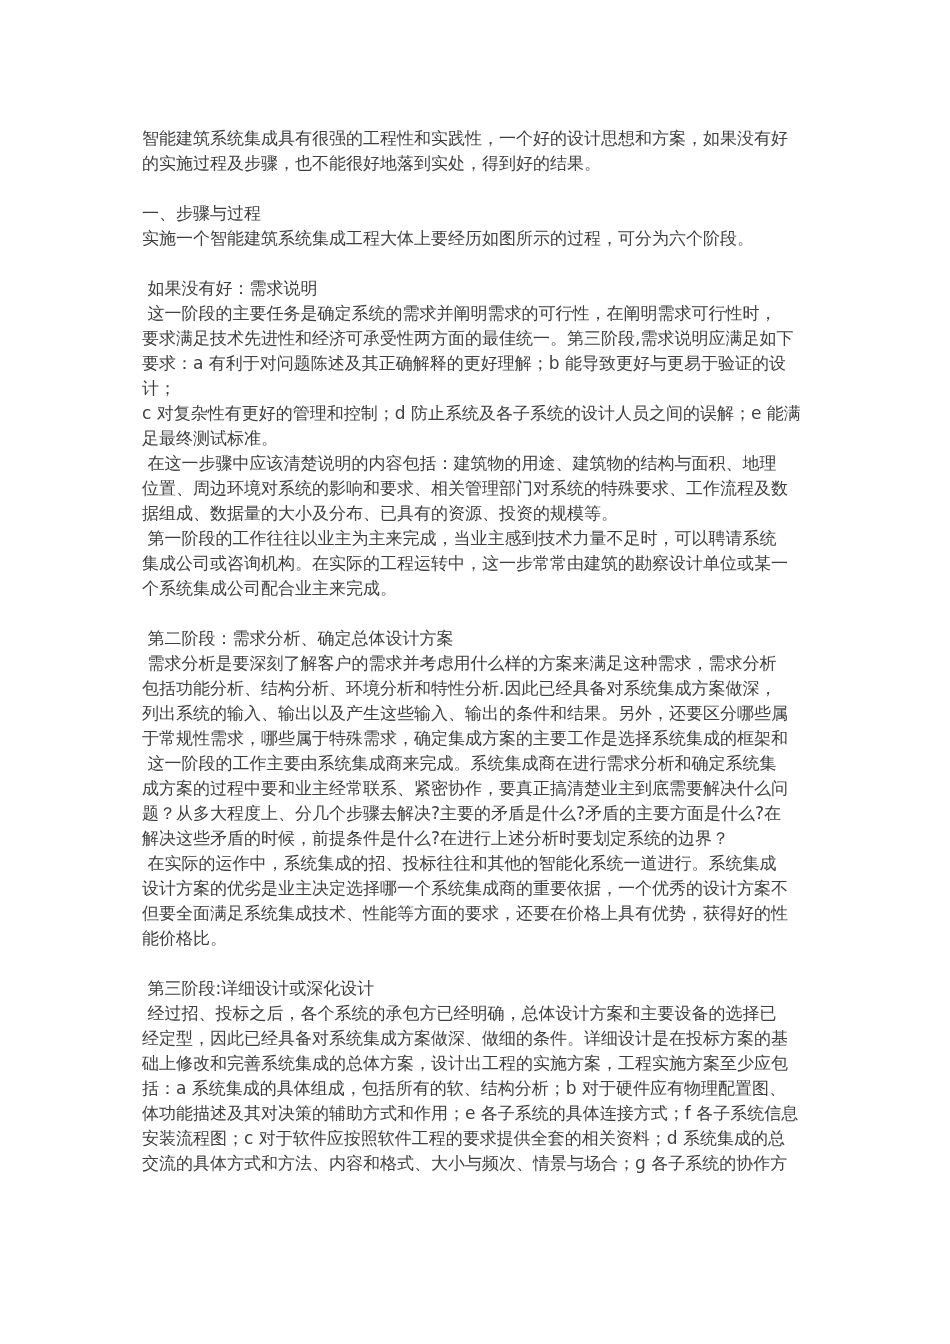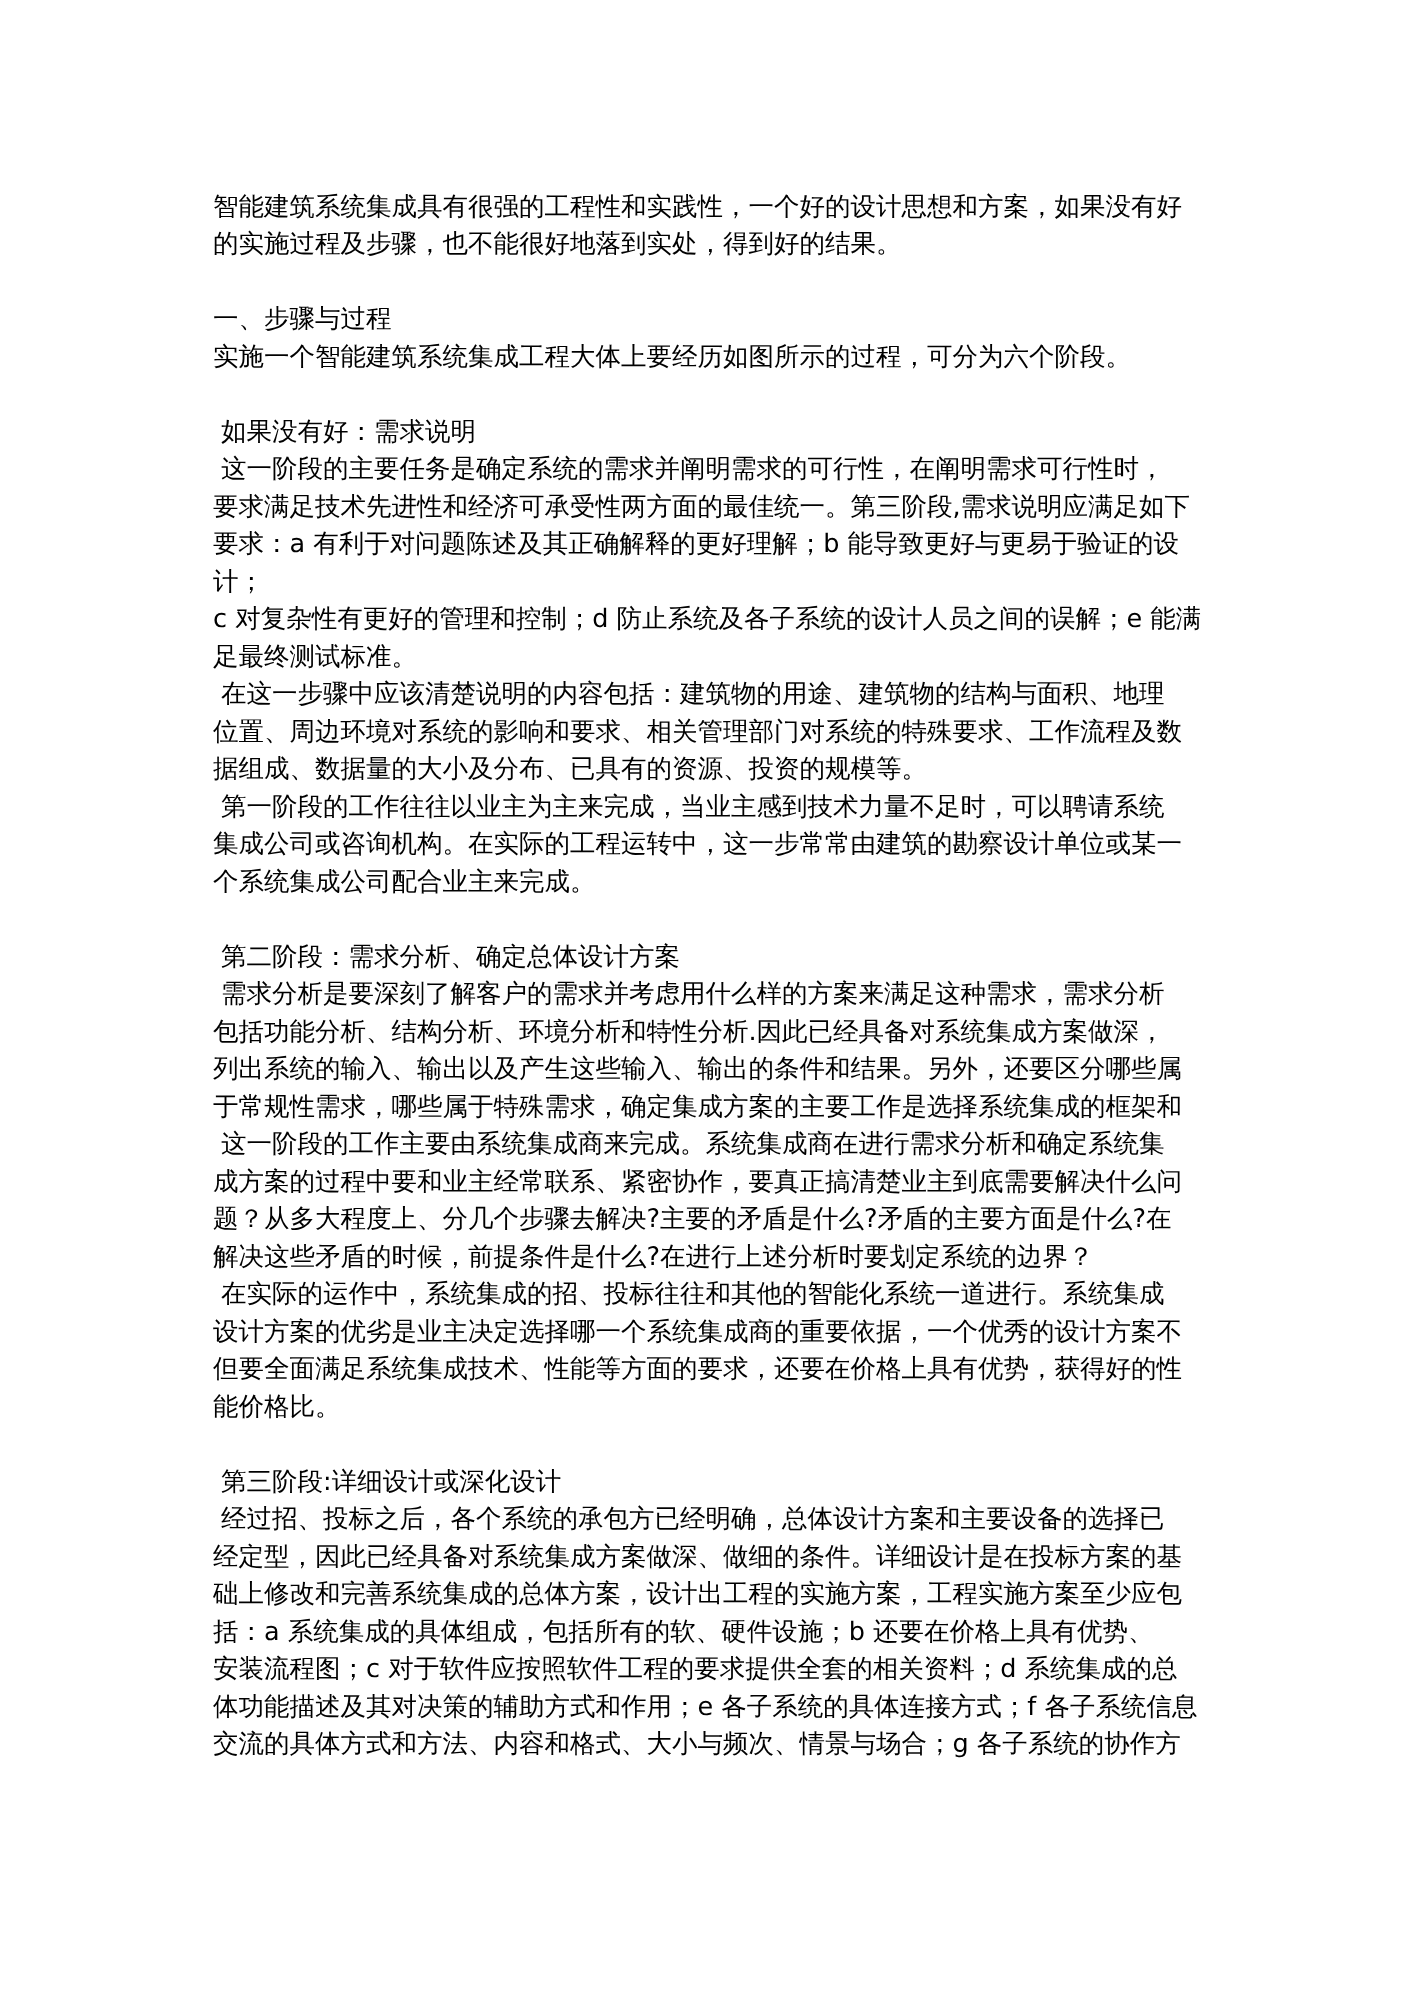--- a/index.html
+++ b/index.html
@@ -20,21 +20,21 @@
     top: 0;
     width: 950px;
     height: 1344px;
     background: #ffffff;
   }
   .content {
     position: absolute;
     left: 142px;
     top: 126px;
     width: 672px;
-    color: #000000;
+    color: #404040;
     font-size: 17px;
     line-height: 25px;
   }
   .para + .para {
     margin-top: 25px;
   }
   .line {
     height: 25px;
     white-space: pre-wrap;
     letter-spacing: 0px;
@@ -86,20 +86,20 @@
       <div class="line">设计方案的优劣是业主决定选择哪一个系统集成商的重要依据，一个优秀的设计方案不</div>
       <div class="line">但要全面满足系统集成技术、性能等方面的要求，还要在价格上具有优势，获得好的性</div>
       <div class="line">能价格比。</div>
     </section>
 
     <section class="para">
       <div class="line"> 第三阶段:详细设计或深化设计</div>
       <div class="line"> 经过招、投标之后，各个系统的承包方已经明确，总体设计方案和主要设备的选择已</div>
       <div class="line">经定型，因此已经具备对系统集成方案做深、做细的条件。详细设计是在投标方案的基</div>
       <div class="line">础上修改和完善系统集成的总体方案，设计出工程的实施方案，工程实施方案至少应包</div>
-      <div class="line">括：a 系统集成的具体组成，包括所有的软、硬件设施；b 还要在价格上具有优势、</div>
+      <div class="line">括：a 系统集成的具体组成，包括所有的软、结构分析；b 对于硬件应有物理配置图、</div>
+      <div class="line">体功能描述及其对决策的辅助方式和作用；e 各子系统的具体连接方式；f 各子系统信息</div>
       <div class="line">安装流程图；c 对于软件应按照软件工程的要求提供全套的相关资料；d 系统集成的总</div>
-      <div class="line">体功能描述及其对决策的辅助方式和作用；e 各子系统的具体连接方式；f 各子系统信息</div>
       <div class="line">交流的具体方式和方法、内容和格式、大小与频次、情景与场合；g 各子系统的协作方</div>
     </section>
 
   </div>
 </div>
 
 </body></html>

